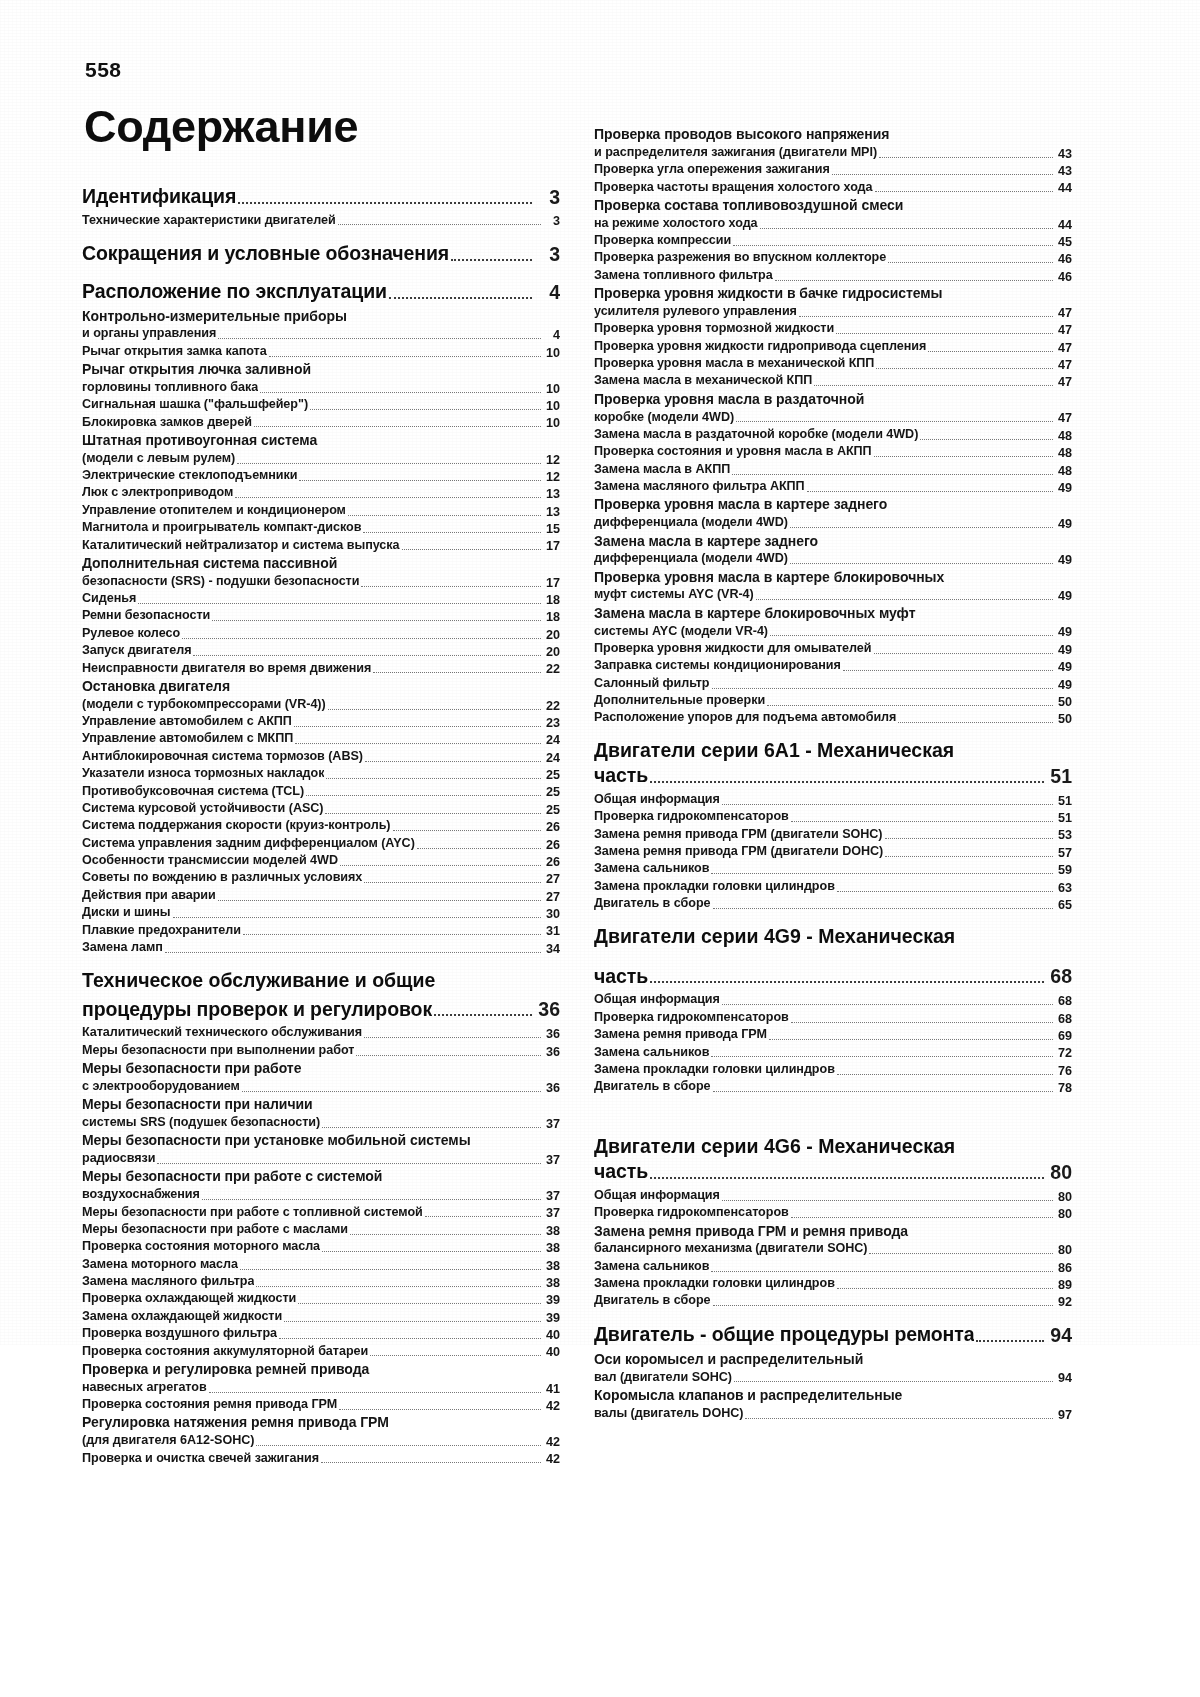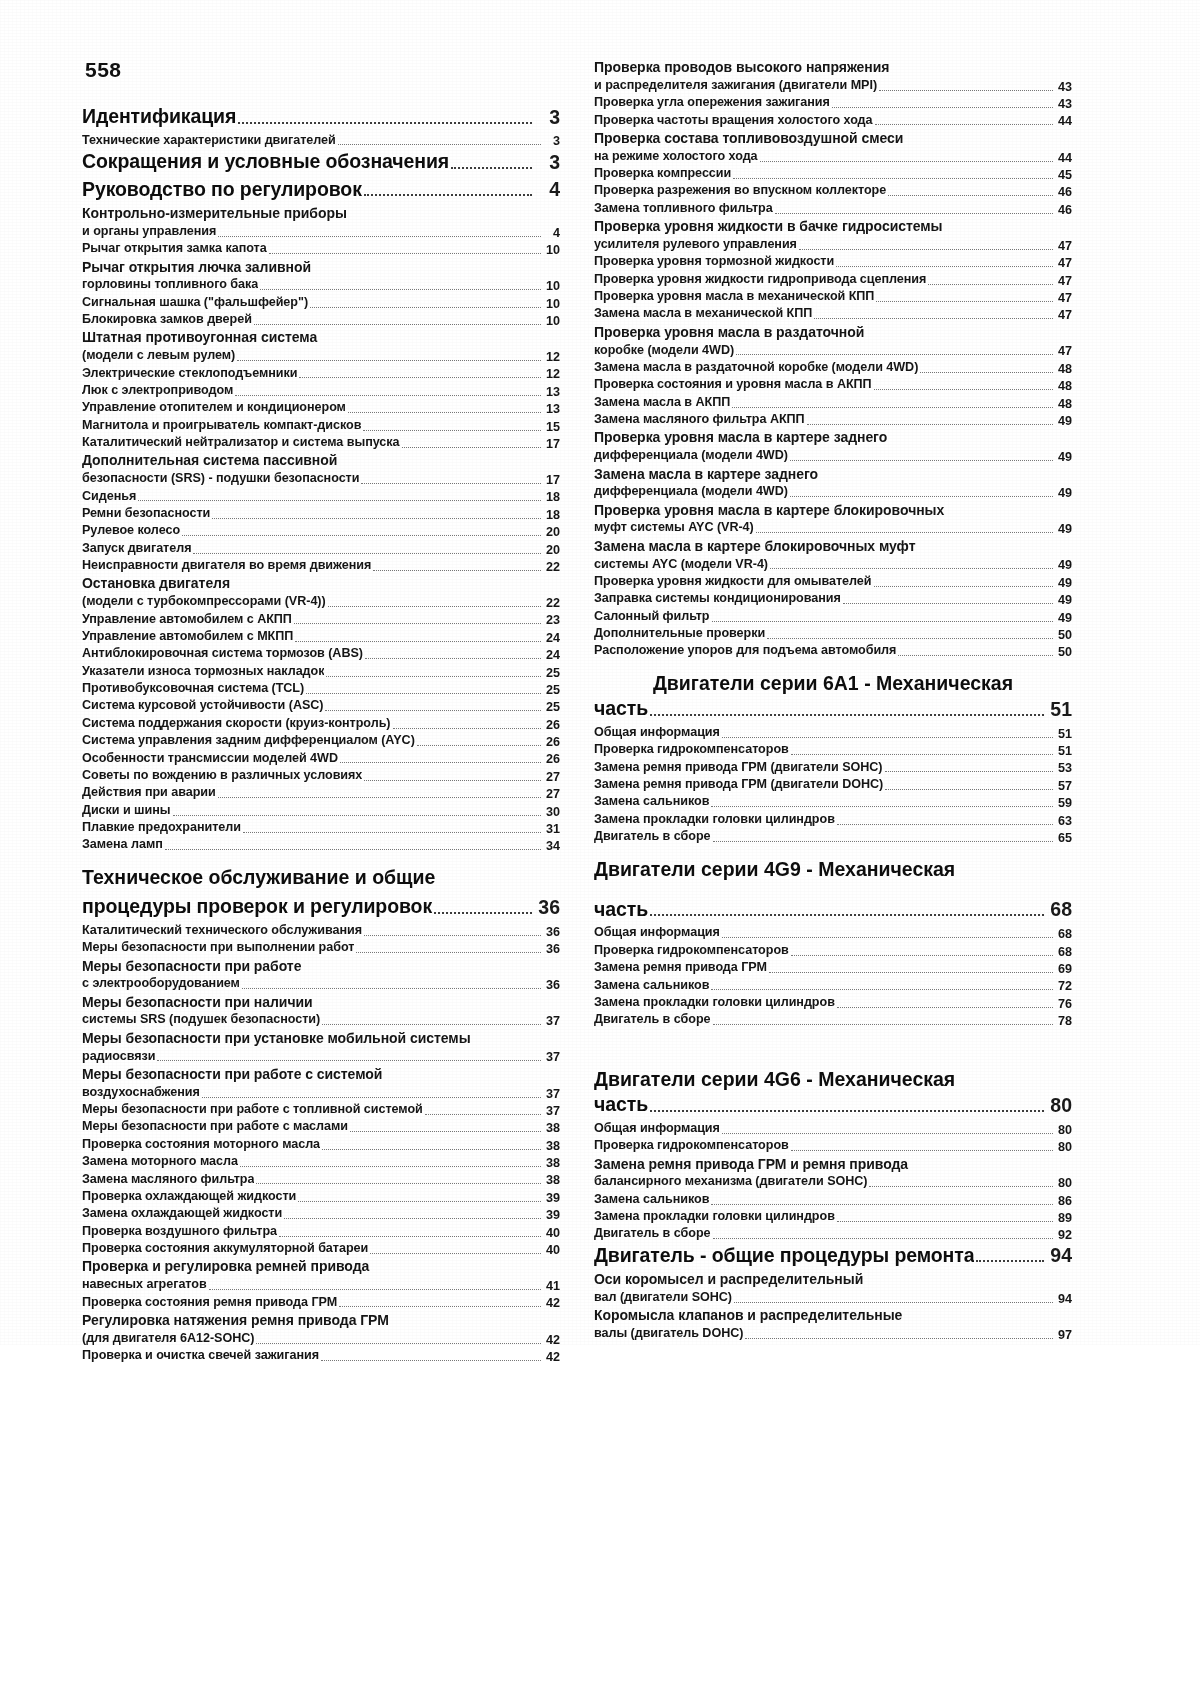--- a/index.html
+++ b/index.html
@@ -83,21 +83,21 @@
   }
   .lvl-major .toc-page {
     font-size: 19.5px;
     font-weight: bold;
     min-width: 26px;
   }
   .lvl-major .toc-dots {
     border-bottom: 2.5px dotted #3c3c3c;
     margin-bottom: 5px;
   }
-  .row-major { margin-bottom: 3px; }
+  .row-major { margin-top: 13px; margin-bottom: 3px; }
   .row-major-tight { margin-top: 13px; margin-bottom: 0px; }
 
   
   .major-wrap {
     font-size: 19.5px;
     font-weight: bold;
     line-height: 1.23;
     color: #0d0d0d;
     margin-top: 13px;
   }
@@ -144,40 +144,41 @@
     mix-blend-mode: multiply;
   }
 </style>
 </head>
 <body>
 
 <div class="page">
 
   <div class="folio">558</div>
 
+  <h1 class="doc-title">Содержание</h1>
 
   <div class="columns">
     <div class="col col-left">
         <div class="toc-row lvl-major row-major">
           <span class="toc-label">Идентификация</span>
           <span class="toc-dots"></span>
           <span class="toc-page">3</span>
         </div>
         <div class="toc-row lvl-sub row-sub">
           <span class="toc-label">Технические характеристики двигателей</span>
           <span class="toc-dots"></span>
           <span class="toc-page">3</span>
         </div>
         <div class="toc-row lvl-major row-major">
           <span class="toc-label">Сокращения и условные обозначения</span>
           <span class="toc-dots"></span>
           <span class="toc-page">3</span>
         </div>
         <div class="toc-row lvl-major row-major">
-          <span class="toc-label">Руководство по регулировок</span>
+          <span class="toc-label">Расположение по эксплуатации</span>
           <span class="toc-dots"></span>
           <span class="toc-page">4</span>
         </div>
         <div class="sub-contline">Контрольно-измерительные приборы</div>
         <div class="toc-row lvl-sub row-sub">
           <span class="toc-label">и органы управления</span>
           <span class="toc-dots"></span>
           <span class="toc-page">4</span>
         </div>
         <div class="toc-row lvl-sub row-sub">
@@ -581,21 +582,21 @@
         <div class="toc-row lvl-sub row-sub">
           <span class="toc-label">Дополнительные проверки</span>
           <span class="toc-dots"></span>
           <span class="toc-page">50</span>
         </div>
         <div class="toc-row lvl-sub row-sub">
           <span class="toc-label">Расположение упоров для подъема автомобиля</span>
           <span class="toc-dots"></span>
           <span class="toc-page">50</span>
         </div>
-        <div class="major-wrap" style="margin-bottom: 0px; text-align: center;">
+        <div class="major-wrap" style="margin-bottom: 0px;">
           <span class="first-line">Двигатели серии 6A1 - Механическая</span>
         </div>
         <div class="toc-row lvl-major row-major-tight" style="margin-top: 0px; margin-bottom: 3px;">
           <span class="toc-label">часть</span>
           <span class="toc-dots"></span>
           <span class="toc-page">51</span>
         </div>
         <div class="toc-row lvl-sub row-sub">
           <span class="toc-label">Общая информация</span>
           <span class="toc-dots"></span>

